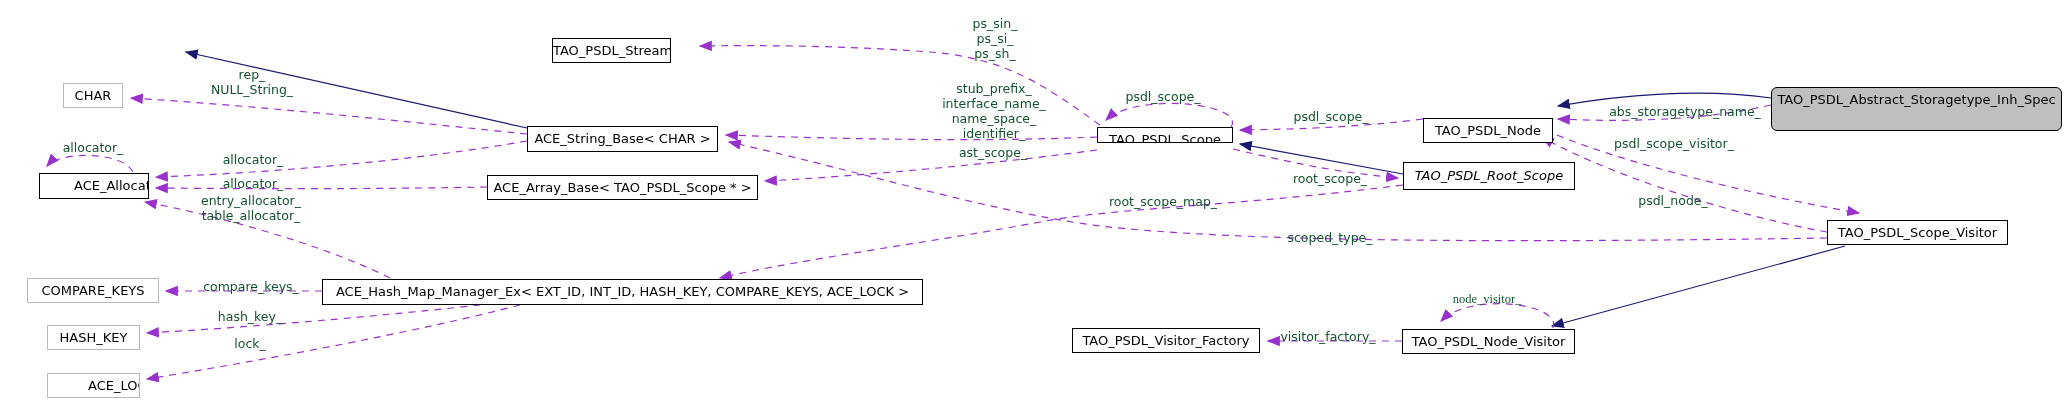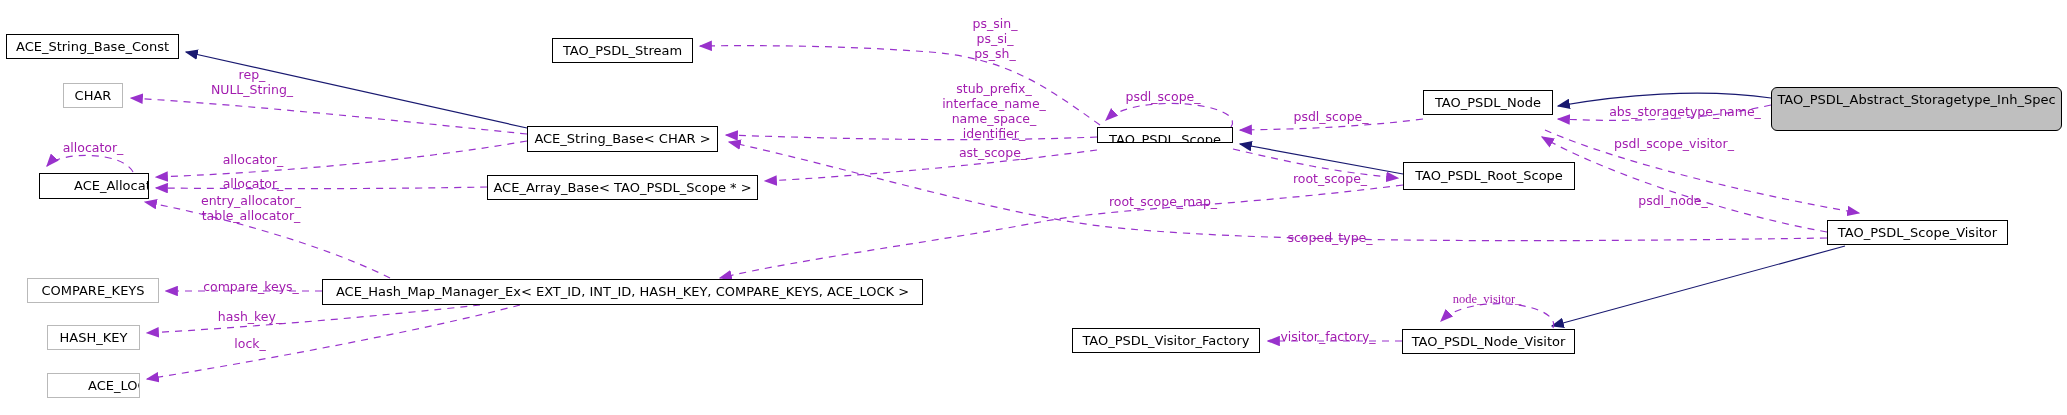--- a/index.html
+++ b/index.html
@@ -23,38 +23,38 @@
     overflow:hidden;
   }
   .node.tpl{border-color:#b9b9b9;}
   .node.current{background:#bfbfbf;}
   .elabel{
     position:absolute;
     transform:translateX(-50%);
     text-align:center;
     font-size:12.5px;
     line-height:15px;
-    color:#a21caf;
+    color:#14532d;
     white-space:pre-line;
     pointer-events:none;
   }
   
   #n-const   {left:6px;   top:34px;  width:173px; height:25px; line-height:23px;}
   #n-char    {left:63px;  top:83px;  width:60px;  height:25px; line-height:23px;}
   #n-alloc   {left:39px;  top:173px; width:110px; height:26px; line-height:24px;padding-left:34px;}
   #n-ck      {left:27px;  top:278px; width:132px; height:25px; line-height:23px;}
   #n-hk      {left:47px;  top:325px; width:93px;  height:25px; line-height:23px;}
   #n-lock    {left:47px;  top:373px; width:93px;  height:25px; line-height:23px;padding-left:40px;}
-  #n-stream  {left:552px; top:38px;  width:141px; height:25px; line-height:23px;}
+  #n-stream  {left:552px; top:38px;  width:119px; height:25px; line-height:23px;}
   #n-sbc     {left:527px; top:126px; width:191px; height:26px; line-height:24px;}
   #n-ab      {left:487px; top:175px; width:271px; height:25px; line-height:23px;}
   #n-hm      {left:322px; top:279px; width:601px; height:26px; line-height:24px;}
   #n-scope   {left:1097px;top:127px; width:136px; height:16px; line-height:23px;}
-  #n-node    {left:1423px;top:90px; width:130px; height:25px; line-height:23px;}
-  #n-root    {left:1403px;top:162px; width:172px; height:28px; line-height:26px;}
+  #n-node    {left:1423px;top:118px; width:130px; height:25px; line-height:23px;}
+  #n-root    {left:1403px;top:162px; width:172px; height:28px; line-height:26px;font-style:italic;}
   #n-abs     {left:1771px;top:87px;  width:291px; height:44px; line-height:24px;border-radius:6px;}
   #n-sv      {left:1827px;top:220px; width:181px; height:25px; line-height:23px;}
   #n-vfac    {left:1072px;top:328px; width:188px; height:25px; line-height:23px;}
   #n-nvis    {left:1402px;top:329px; width:173px; height:25px; line-height:23px;}
   
   #el-rep        {left:252px; top:67px;}
   #el-alloc-self {left:93px;  top:140px;}
   #el-alloc-sbc  {left:253px; top:152px;}
   #el-alloc-ab   {left:253px; top:176px;}
   #el-entry      {left:251px; top:193px;}
@@ -115,21 +115,20 @@
       <path d="M 1403,185 C 1230,207 1120,207 1040,222 C 940,241 800,259 720,278" marker-end="url(#ah-purple)"></path>
       <path d="M 1771,105 C 1700,121 1625,122 1558,119" marker-end="url(#ah-purple)"></path>
       <path d="M 1545,130 C 1625,165 1765,197 1859,213" marker-end="url(#ah-purple)"></path>
       <path d="M 1827,232 C 1720,213 1595,168 1542,137" marker-end="url(#ah-purple)"></path>
       <path d="M 1827,238 C 1500,243 1240,242 1100,226 C 995,213 855,170 729,142" marker-end="url(#ah-purple)"></path>
       <path d="M 1553,328 C 1562,303 1470,292 1441,321" marker-end="url(#ah-purple)"></path>
       <path d="M 1402,341 L 1268,341" marker-end="url(#ah-purple)"></path>
     </g>
   </svg>
 
-  <div class="node" id="n-const">ACE_String_Base_Const</div>
   <div class="node tpl" id="n-char">CHAR</div>
   <div class="node" id="n-alloc">ACE_Allocator</div>
   <div class="node tpl" id="n-ck">COMPARE_KEYS</div>
   <div class="node tpl" id="n-hk">HASH_KEY</div>
   <div class="node tpl" id="n-lock">ACE_LOCK</div>
   <div class="node" id="n-stream">TAO_PSDL_Stream</div>
   <div class="node" id="n-sbc">ACE_String_Base&lt; CHAR &gt;</div>
   <div class="node" id="n-ab">ACE_Array_Base&lt; TAO_PSDL_Scope * &gt;</div>
   <div class="node" id="n-hm">ACE_Hash_Map_Manager_Ex&lt; EXT_ID, INT_ID, HASH_KEY, COMPARE_KEYS, ACE_LOCK &gt;</div>
   <div class="node" id="n-scope">TAO_PSDL_Scope</div>

